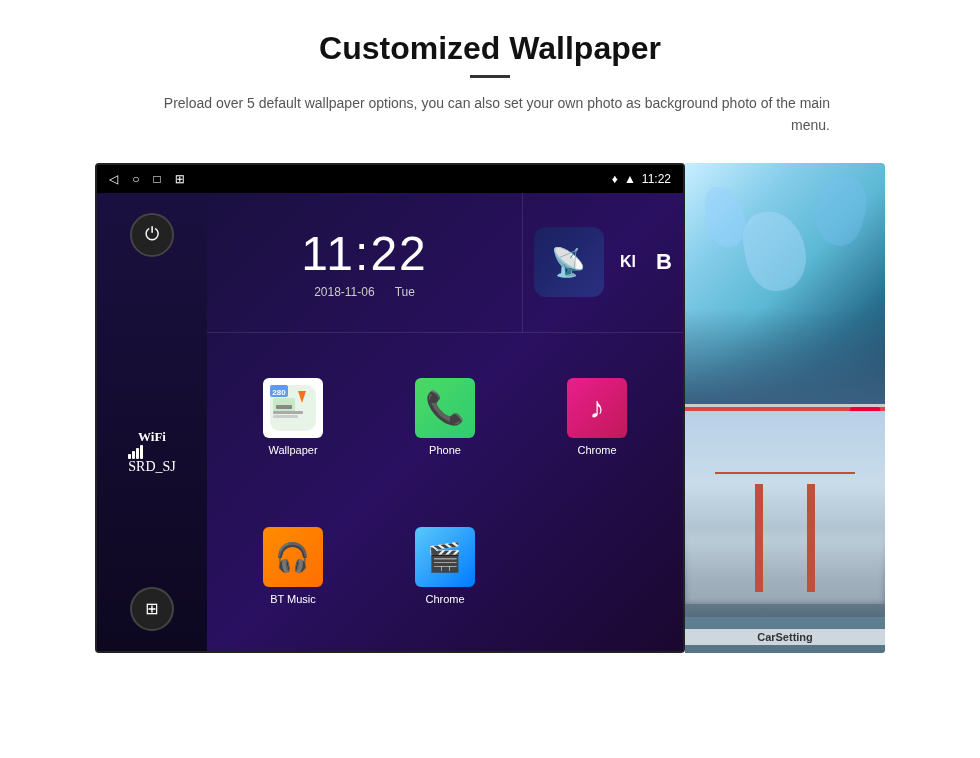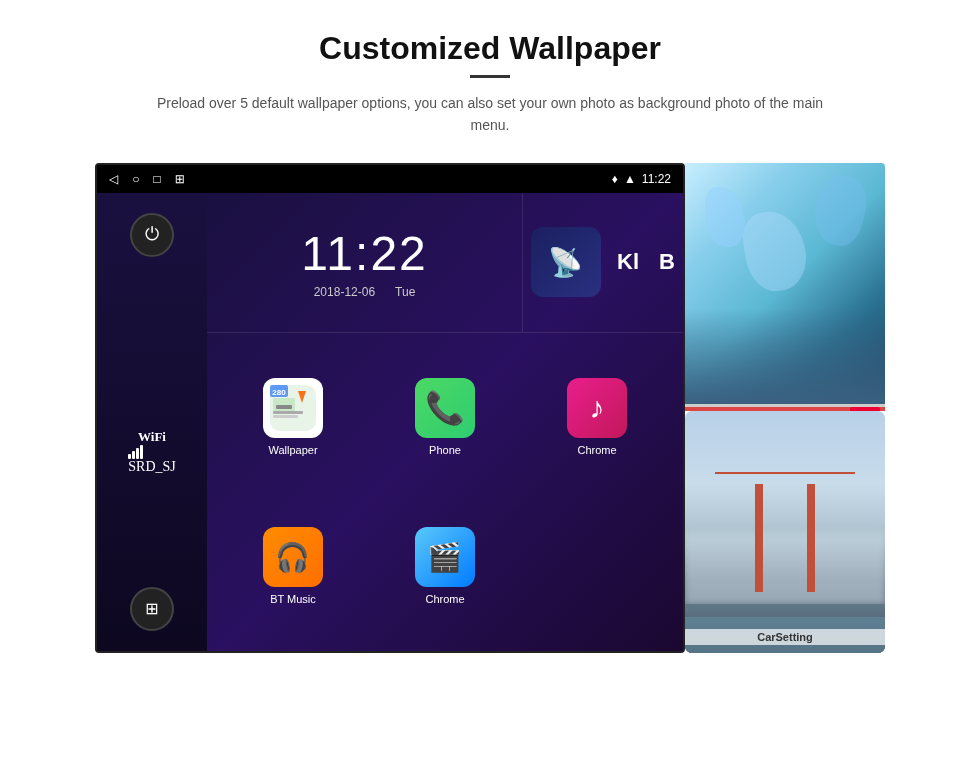--- a/index.html
+++ b/index.html
@@ -37,21 +37,21 @@
       width: 40px;
       height: 3px;
       background: #333;
       margin: 8px auto 14px;
     }
 
     .subtitle {
       font-size: 14px;
       color: #555;
       line-height: 1.6;
-      text-align: center;
+      text-align: right;
       max-width: 680px;
     }
 
     .content-area {
       display: flex;
       gap: 0;
       margin-top: 10px;
       align-items: flex-start;
     }
 
@@ -236,21 +236,21 @@
       display: flex;
       flex-direction: column;
       align-items: center;
       justify-content: center;
       gap: 6px;
     }
 
     .app-icon {
       width: 60px;
       height: 60px;
-      border-radius: 12px;
+      border-radius: 6px;
       display: flex;
       align-items: center;
       justify-content: center;
       font-size: 28px;
     }
 
     .app-label {
       font-size: 11px;
       color: #fff;
     }
@@ -339,21 +339,21 @@
     }
     .signal-dots span {
       background: #fff;
       width: 3px;
       border-radius: 1px;
     }
 
     
     .kl-icon {
       color: #fff;
-      font-size: 22px;
+      font-size: 16px;
       font-weight: bold;
     }
 
     .b-icon {
       color: #fff;
       font-size: 22px;
       font-weight: bold;
     }
 
     .media-right-icons {
@@ -412,21 +412,21 @@
             <span>⊞</span>
           </div>
         </div>
 
         <div class="main-area">
 
           <div class="clock-section">
             <div class="clock-display">
               <div class="clock-time">11:22</div>
               <div class="clock-date">
-                <span>2018-12-06</span>
+                <span>2018-11-06</span>
                 <span>Tue</span>
               </div>
             </div>
             <div class="media-icons">
               <div class="media-icon-box">
                 <span style="color:#fff;font-size:28px;">📡</span>
               </div>
               <div class="media-right-icons">
                 <span class="kl-icon">Kl</span>
                 <span class="b-icon">B</span>
@@ -494,21 +494,21 @@
           <div style="position:absolute;top:10%;left:10%;width:40px;height:60px;background:rgba(150,210,255,0.5);border-radius:30% 70% 40% 60%;"></div>
           <div style="position:absolute;top:5%;right:10%;width:50px;height:70px;background:rgba(120,190,240,0.4);border-radius:50% 50% 40% 60%;transform:rotate(15deg);"></div>
           <div style="position:absolute;bottom:0;left:0;right:0;height:40%;background:linear-gradient(to top,#3a6080,transparent);"></div>
         </div>
       </div>
 
       <div style="height:4px;background:#d44;position:relative;overflow:hidden;">
         <div style="position:absolute;right:5px;top:0;width:30px;height:20px;background:#e03;border-radius:2px;"></div>
       </div>
 
-      <div class="wallpaper-thumb" style="position:relative;border-radius:7px;">
+      <div class="wallpaper-thumb" style="position:relative;">
         <div style="width:100%;height:100%;background:linear-gradient(to bottom,#b8d0e8 0%,#c8dcea 30%,#a8bcc8 55%,#788898 70%,#607080 85%,#506070 100%);position:relative;">
 
           <div style="position:absolute;bottom:20%;left:0;right:0;height:30%;background:rgba(200,215,225,0.5);filter:blur(3px);"></div>
 
           <div style="position:absolute;bottom:25%;left:35%;width:8px;height:45%;background:#c0503a;"></div>
           <div style="position:absolute;bottom:25%;right:35%;width:8px;height:45%;background:#c0503a;"></div>
 
           <div style="position:absolute;bottom:25%;left:15%;right:15%;height:2px;background:#c0503a;top:25%;"></div>
 
           <div style="position:absolute;bottom:0;left:0;right:0;height:20%;background:linear-gradient(to bottom,#607888,#405060);"></div>

